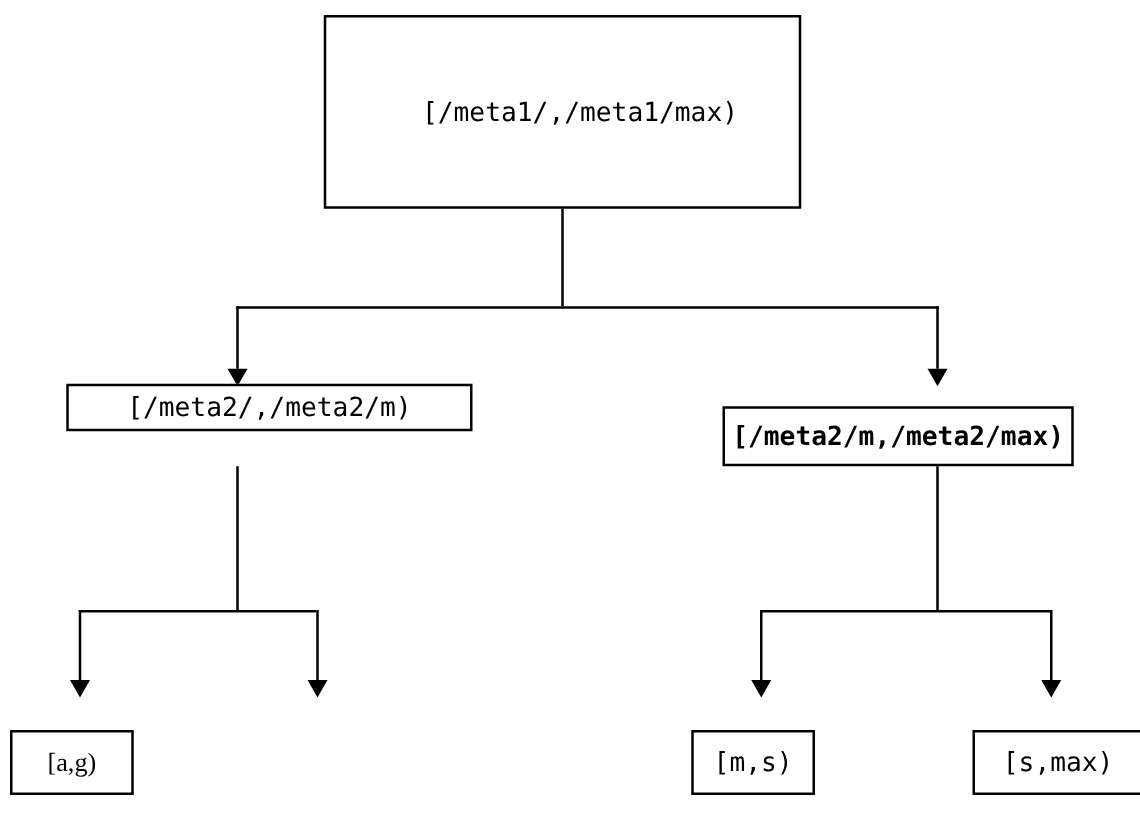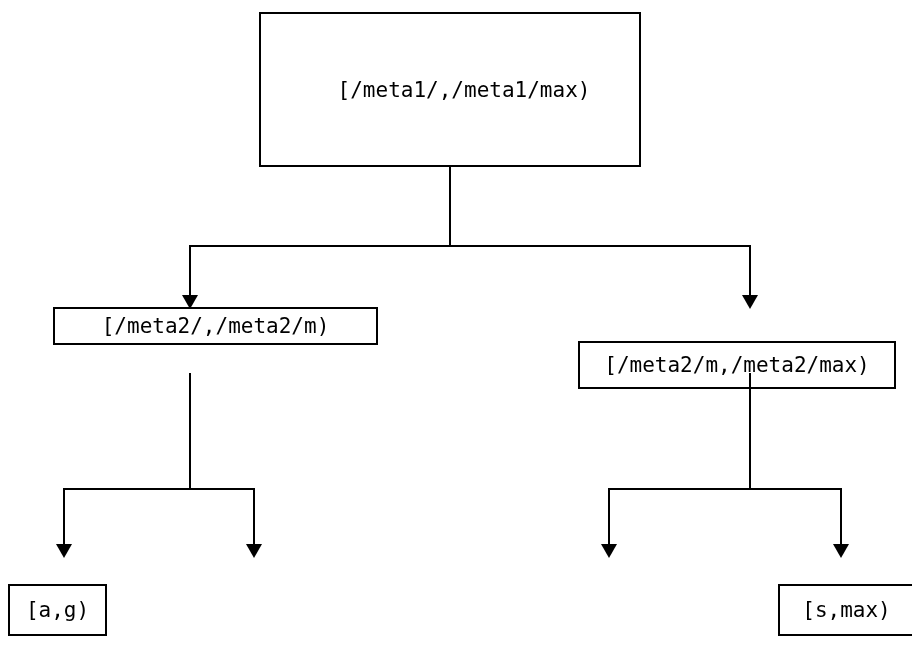--- a/index.html
+++ b/index.html
@@ -66,35 +66,36 @@
 
   <div class="edge-v" style="left:449px; top:167px; height:78px;"></div>
   <div class="edge-h" style="left:189px; top:245px; width:562px;"></div>
   <div class="edge-v" style="left:189px; top:245px; height:50px;"></div>
   <div class="arrowhead" style="left:182px; top:295px;"></div>
   <div class="edge-v" style="left:749px; top:245px; height:50px;"></div>
   <div class="arrowhead" style="left:742px; top:295px;"></div>
 
   <div class="node-box node-mid" style="left:21px; top:307px; width:325px; height:38px;margin-left:32px;">[/meta2/,/meta2/m)</div>
 
-  <div class="node-box node-mid" style="left:578px; top:341px; width:318px; height:48px;">[/meta2/m,/meta2/max)</div>
+  <div class="node-box node-mid" style="left:578px; top:325px; width:281px; height:48px;font-weight:bold;">[/meta2/m,/meta2/max)</div>
 
   <div class="edge-v" style="left:189px; top:373px; height:115px;"></div>
   <div class="edge-h" style="left:63px; top:488px; width:190px;"></div>
   <div class="edge-v" style="left:63px; top:488px; height:56px;"></div>
   <div class="arrowhead" style="left:56px; top:544px;"></div>
   <div class="edge-v" style="left:253px; top:488px; height:56px;"></div>
   <div class="arrowhead" style="left:246px; top:544px;"></div>
 
   <div class="edge-v" style="left:749px; top:373px; height:115px;"></div>
   <div class="edge-h" style="left:608px; top:488px; width:232px;"></div>
   <div class="edge-v" style="left:608px; top:488px; height:56px;"></div>
   <div class="arrowhead" style="left:601px; top:544px;"></div>
   <div class="edge-v" style="left:840px; top:488px; height:56px;"></div>
   <div class="arrowhead" style="left:833px; top:544px;"></div>
 
-  <div class="node-box node-leaf" style="left:8px; top:584px; width:99px; height:52px;">[a,g)</div>
+  <div class="node-box node-leaf" style="left:8px; top:584px; width:99px; height:52px;font-family:Liberation Serif, serif;">[a,g)</div>
 
 
+  <div class="node-box node-leaf" style="left:553px; top:584px; width:99px; height:52px;">[m,s)</div>
 
   <div class="node-box node-leaf" style="left:778px; top:584px; width:137px; height:52px;">[s,max)</div>
 
 </div>
 
 </body></html>

